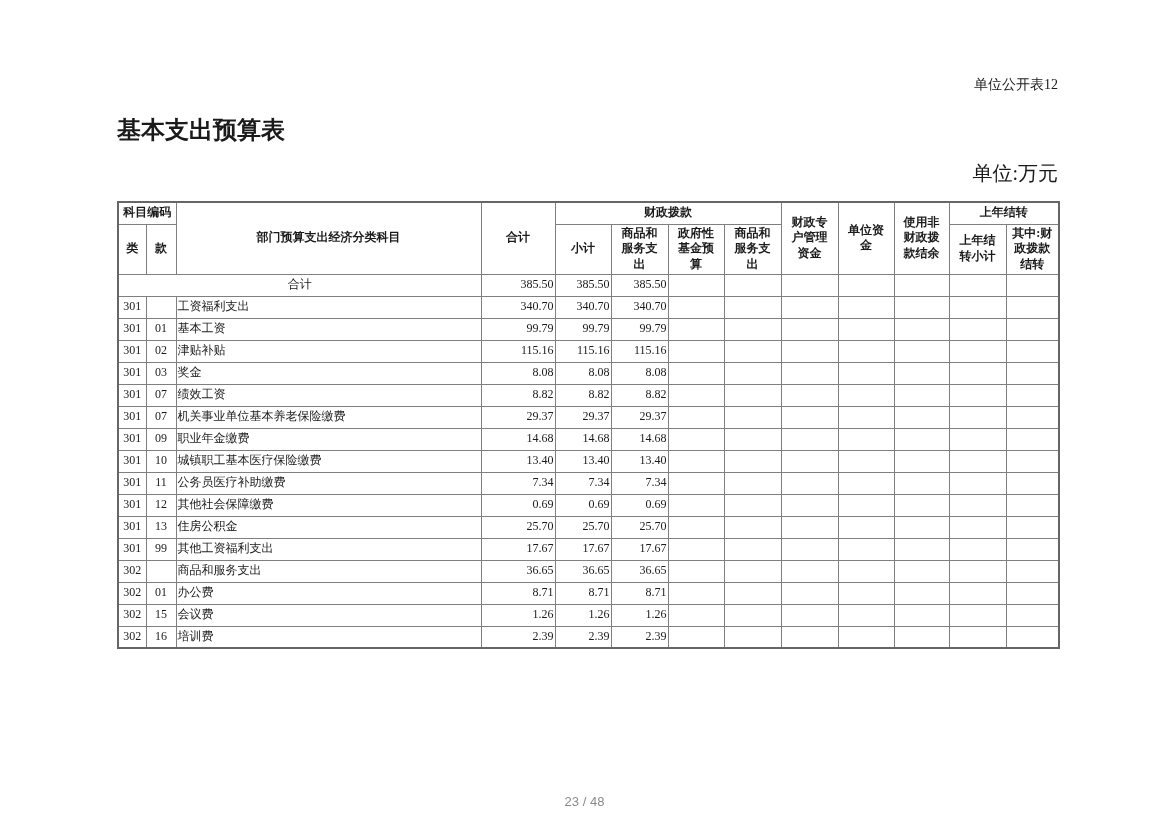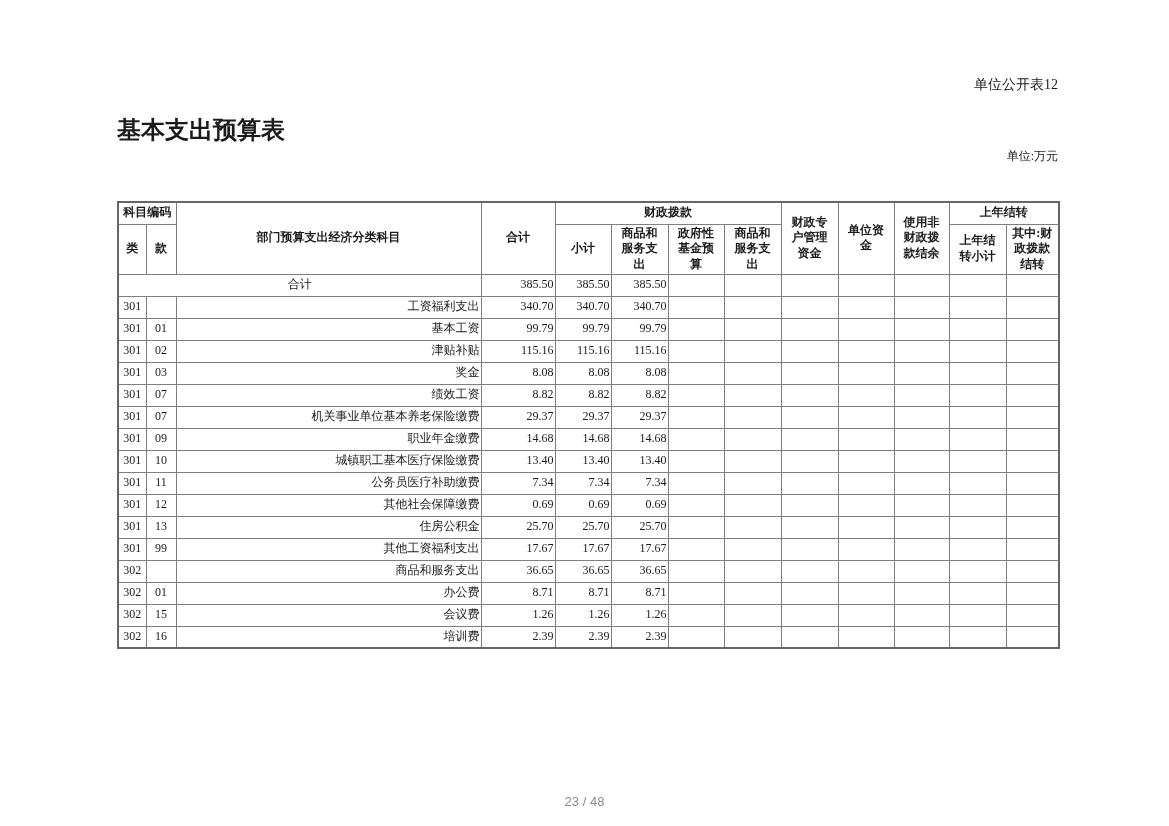--- a/index.html
+++ b/index.html
@@ -21,22 +21,22 @@
   .doc-label {
     position: absolute; top: 76px; right: 111px;
     font-size: 14px; white-space: nowrap;
   }
   .page-title {
     position: absolute; top: 114px; left: 117px; width: 941px;
     font-size: 24px; font-weight: bold;
     white-space: nowrap;
   }
   .unit-label {
-    position: absolute; top: 148px; right: 111px;
-    font-size: 12px; white-space: nowrap;
+    position: absolute; top: 160px; right: 111px;
+    font-size: 20px; white-space: nowrap;
   }
   table.budget {
     position: absolute; top: 201px; left: 117px; width: 941px;
     border-collapse: collapse; table-layout: fixed;
     border: 2px solid var(--border-outer);
   }
   table.budget th, table.budget td {
     border: 1px solid var(--border);
     overflow: hidden;
   }
@@ -46,22 +46,22 @@
   }
   th .nwrap { display: inline-block; max-width: 40px; }
   tr.hrow1 { height: 22px; }
   tr.hrow2 { height: 50px; }
   table.budget td {
     font-size: 12px; height: 22px; padding: 0 1px;
     vertical-align: middle; line-height: 1.1;
     white-space: nowrap;
   }
   td.cc { text-align: center; }
-  td.name { text-align: right; padding-left: 3px; }
-  td.name.indent { padding-left: 18px; margin-left: 33px; }
+  td.name { text-align: left; padding-left: 3px; }
+  td.name.indent { padding-left: 1px; margin-left: 33px; }
   td.num { text-align: right; padding-right: 3px; }
   td.merged { text-align: center; }
   .page-indicator {
     position: absolute; top: 794px; left: 0; width: 100%;
     text-align: center;
     font-family: "Liberation Sans", "DejaVu Sans", sans-serif;
     font-size: 13px; color: var(--pagenum);
   }
 </style>
 </head>

